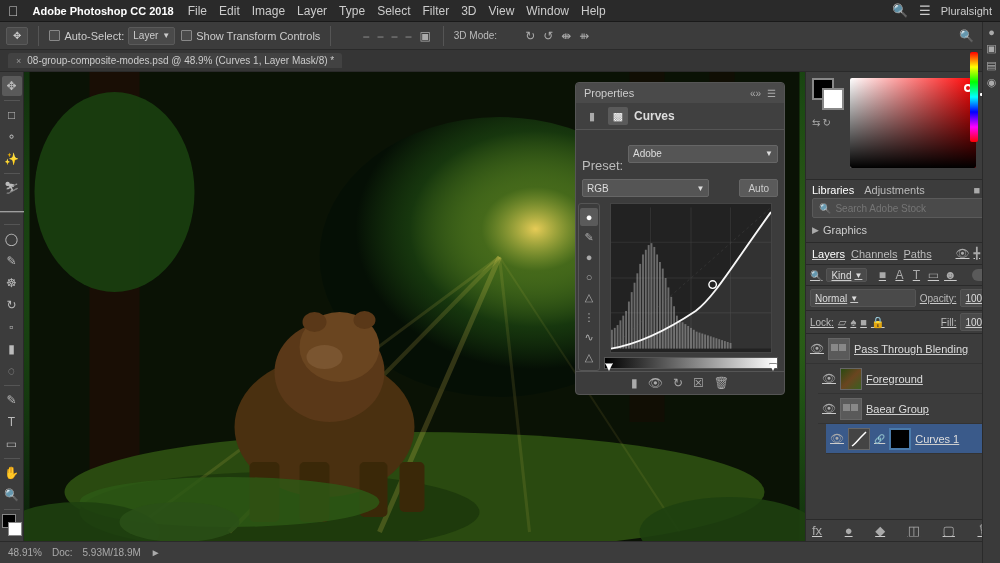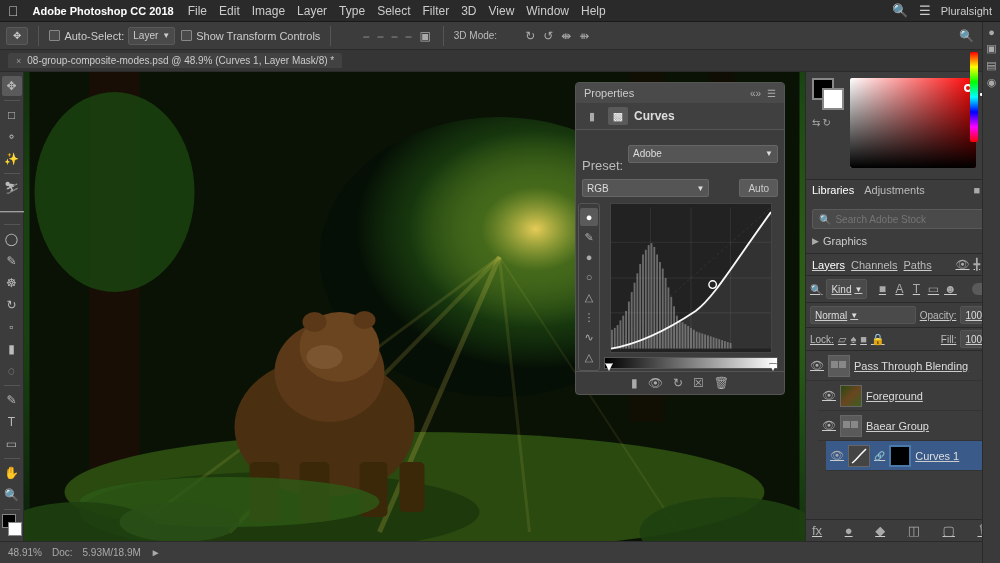--- a/index.html
+++ b/index.html
@@ -89,41 +89,41 @@
     .hs-overlay1 { position: absolute; top: 0; left: 0; right: 0; bottom: 0; background: linear-gradient(to bottom, transparent, #000); }
     .hs-cursor { position: absolute; width: 8px; height: 8px; border: 2px solid #fff; border-radius: 50%; top: 10px; right: 8px; transform: translate(50%, -50%); }
     
     .hue-bar-container { display: flex; flex-direction: column; gap: 3px; width: 12px; }
     .hue-bar { width: 12px; height: 80px; background: linear-gradient(to bottom, #f00 0%, #ff0 17%, #0f0 33%, #0ff 50%, #00f 67%, #f0f 83%, #f00 100%); border-radius: 2px; position: relative; cursor: pointer; }
     .hue-cursor { position: absolute; left: -2px; right: -2px; height: 3px; background: #fff; border-radius: 1px; top: 15px; }
     .alpha-bar { width: 12px; height: 12px; background: linear-gradient(to bottom, #fff, transparent); border-radius: 2px; }
 
     
     #libraries-panel { border-bottom: 1px solid #2a2a2a; padding: 4px 6px; }
-    .lib-tabs { display: flex; gap: 10px; margin-bottom: 12px; }
+    .lib-tabs { display: flex; gap: 10px; margin-bottom: 1px; }
     .lib-tab { font-size: 11px; color: #bbb; cursor: pointer; }
     .lib-tab.active { color: #fff; }
     
     .lib-dropdown { background: #555; border: 1px solid #666; color: #ddd; font-size: 10px; padding: 2px 6px; border-radius: 2px; height: 20px; display: flex; align-items: center; justify-content: space-between; margin-bottom: 4px; cursor: pointer; }
     
     .lib-search { background: #4a4a4a; border: 1px solid #5a5a5a; border-radius: 2px; height: 20px; display: flex; align-items: center; padding: 0 6px; gap: 4px; margin-bottom: 4px; }
     .lib-search-input { background: transparent; border: none; color: #aaa; font-size: 10px; flex: 1; outline: none; }
     
     .lib-section { display: flex; align-items: center; gap: 4px; padding: 2px 0; cursor: pointer; }
     .lib-section-arrow { color: #aaa; font-size: 9px; }
     .lib-section-label { font-size: 11px; color: #ccc; }
 
     
     #layers-panel { flex: 1; display: flex; flex-direction: column; overflow: hidden; text-decoration: underline; }
     .layers-header { display: flex; align-items: center; padding: 4px 6px; gap: 6px; border-bottom: 1px solid #2a2a2a; }
     .layers-tab { font-size: 11px; color: #bbb; cursor: pointer; }
     .layers-tab.active { color: #fff; }
     
     .layers-toolbar { display: flex; align-items: center; padding: 3px 4px; gap: 4px; border-bottom: 1px solid #2a2a2a; }
-    .kind-dropdown { background: #4a4a4a; border: 1px solid #555; color: #ddd; font-size: 10px; padding: 1px 4px; border-radius: 2px; height: 20px; display: flex; align-items: center; gap: 3px; cursor: pointer; }
+    .kind-dropdown { background: #4a4a4a; border: 1px solid #555; color: #ddd; font-size: 10px; padding: 1px 4px; border-radius: 2px; height: 14px; display: flex; align-items: center; gap: 3px; cursor: pointer; }
     .layers-filter-icons { display: flex; gap: 3px; margin-left: 4px; }
     .lf-icon { color: #aaa; font-size: 12px; cursor: pointer; width: 14px; height: 14px; display: flex; align-items: center; justify-content: center; }
     
     .layers-blend { display: flex; align-items: center; padding: 3px 4px; gap: 4px; border-bottom: 1px solid #2a2a2a; }
     .blend-dropdown { background: #4a4a4a; border: 1px solid #555; color: #ddd; font-size: 10px; padding: 1px 4px; border-radius: 2px; height: 18px; flex: 1; display: flex; align-items: center; gap: 3px; cursor: pointer; }
     .opacity-label { font-size: 10px; color: #bbb; }
     .opacity-value { font-size: 10px; color: #ddd; background: #4a4a4a; border: 1px solid #555; padding: 1px 4px; border-radius: 2px; height: 18px; display: flex; align-items: center; cursor: pointer; }
     
     .lock-row { display: flex; align-items: center; padding: 2px 4px; gap: 4px; border-bottom: 1px solid #2a2a2a; }
     .lock-label { font-size: 10px; color: #bbb; }

